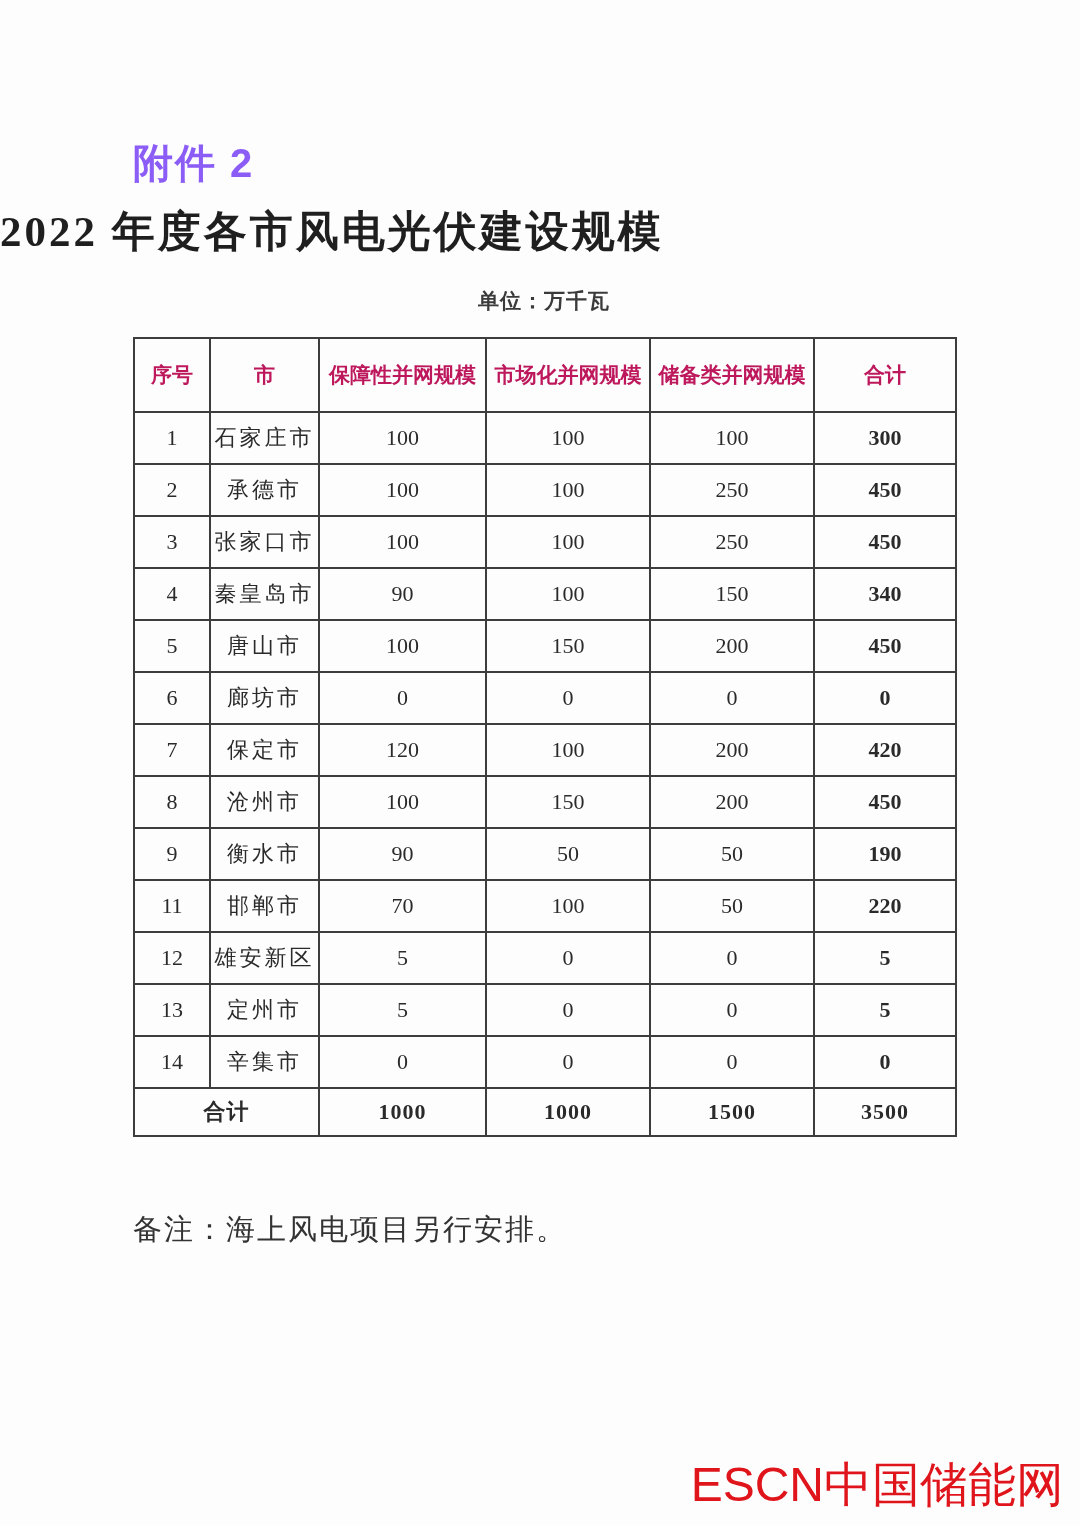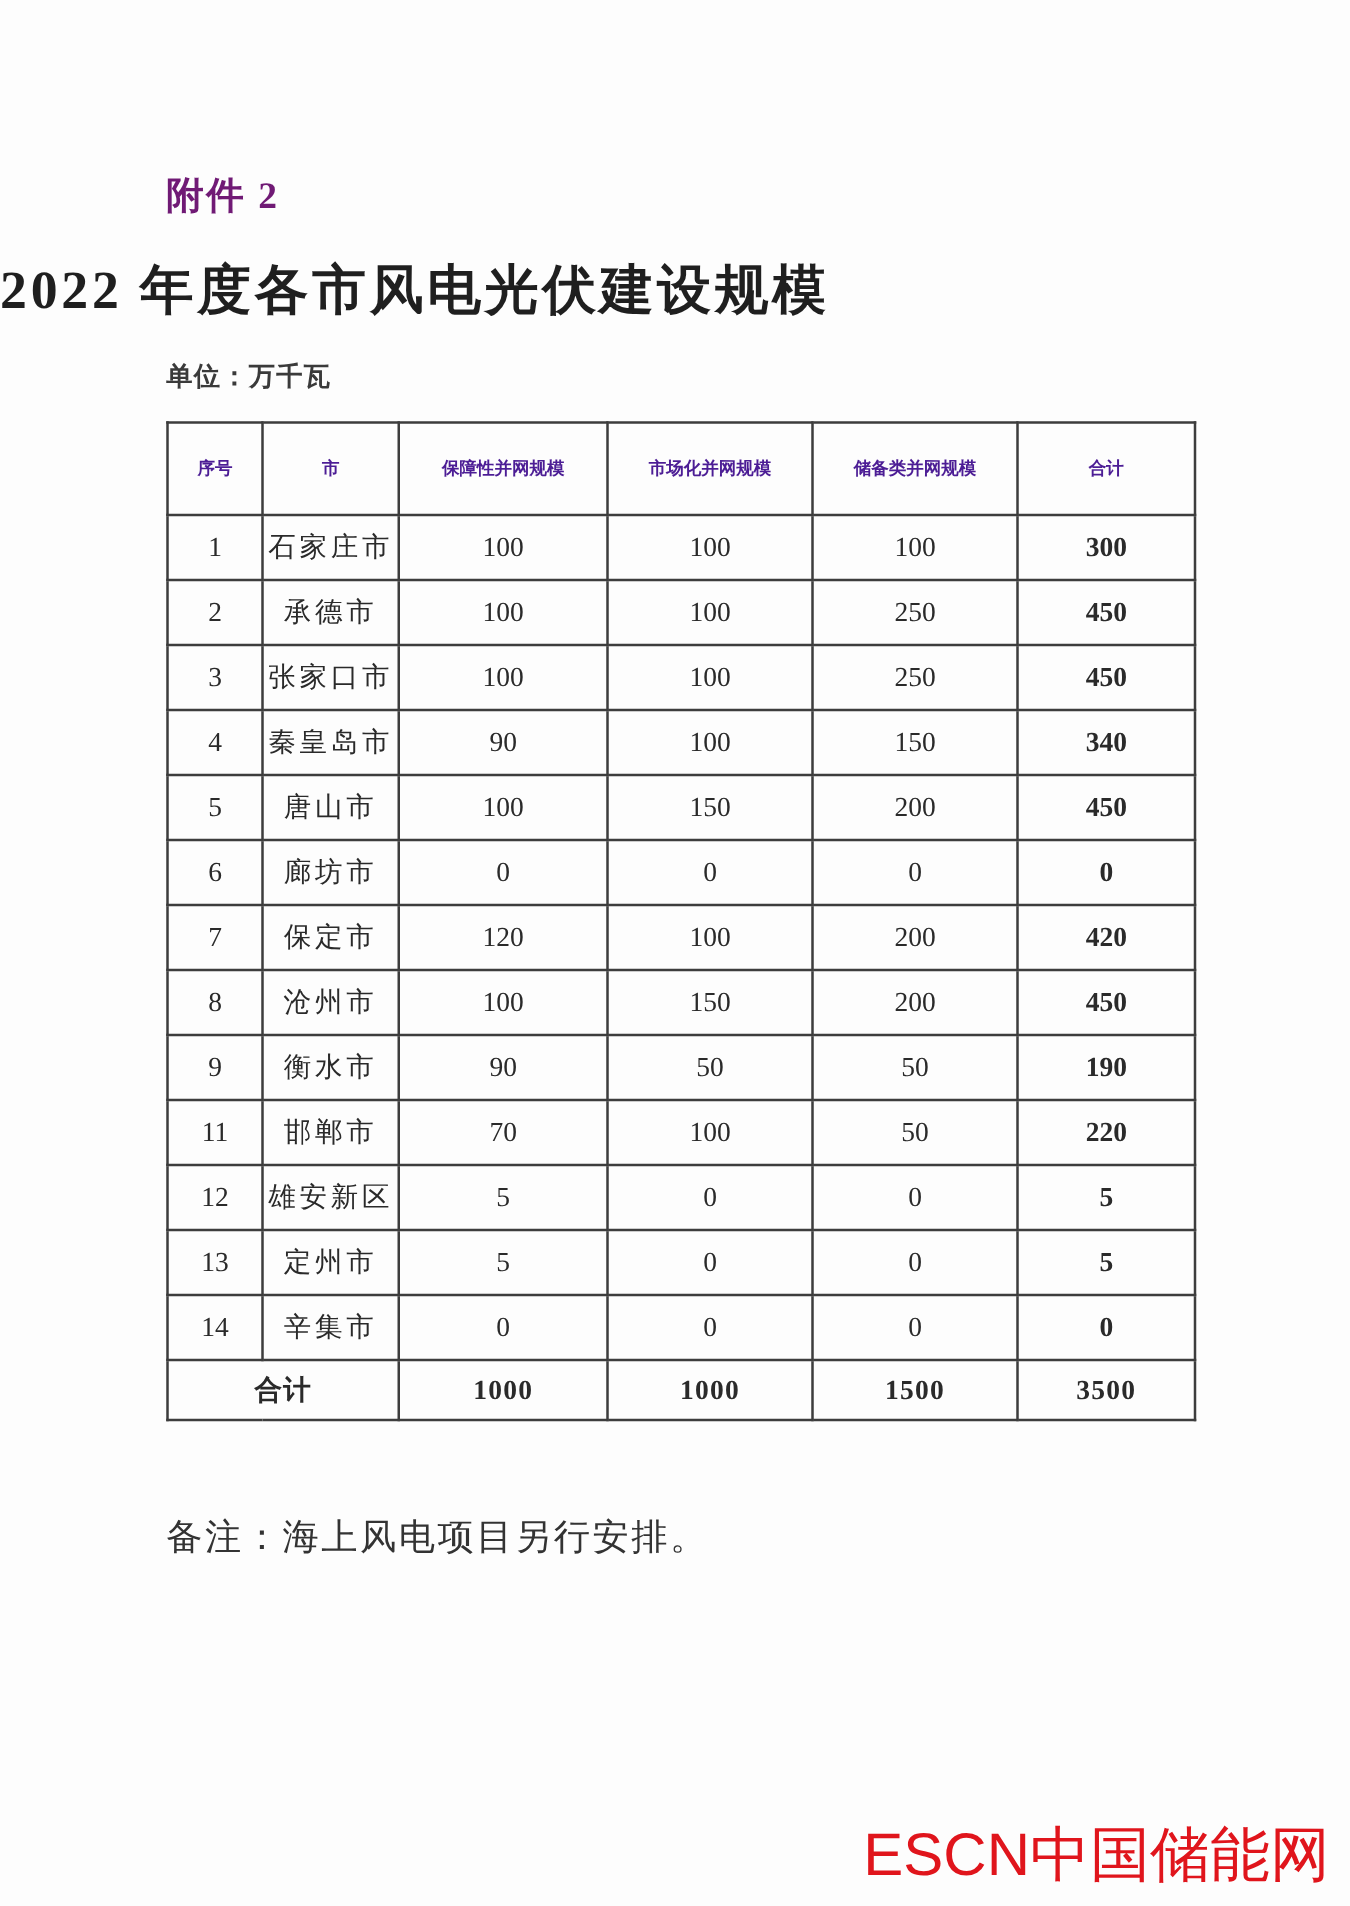--- a/index.html
+++ b/index.html
@@ -14,44 +14,44 @@
     height: 1525px;
     margin: 0 auto;
     background: #fdfdfd;
     color: #2b2b2b;
     overflow: hidden;
   }
   .attachment-label {
     position: absolute;
     left: 133px;
     top: 136px;
-    font-family: Liberation Serif, serif;
+    font-family: Liberation Sans, sans-serif;
     font-weight: 600;
-    font-size: 30px;
+    font-size: 40px;
     letter-spacing: 2px;
-    color: #701a75;
+    color: #8b5cf6;
   }
   .doc-title {
     position: absolute;
     left: 0;
     width: 100%;
     top: 203px;
     text-align: left;
     font-family: "Liberation Serif", "DejaVu Serif", serif;
     font-weight: bold;
     font-size: 43px;
     letter-spacing: 3px;
     color: #1f1f1f;
   }
   .unit-label {
     position: absolute;
     left: 133px;
     width: 822px;
     top: 287px;
-    text-align: left;
+    text-align: center;
     font-family: "Liberation Sans", "DejaVu Sans", sans-serif;
     font-weight: 700;
     font-size: 21px;
     letter-spacing: 1px;
     color: #3a3a3a;
   }
   table.scale-table {
     position: absolute;
     left: 133px;
     top: 337px;
@@ -64,22 +64,22 @@
     text-align: center;
     vertical-align: middle;
     padding: 0;
   }
   .scale-table thead tr { height: 74px; }
   .scale-table tbody tr { height: 52px; }
   .scale-table tfoot tr { height: 48px; }
   .scale-table th {
     font-family: "Liberation Sans", "DejaVu Sans", sans-serif;
     font-weight: 700;
-    font-size: 14px;
-    color: #4c1d95;
+    font-size: 21px;
+    color: #be185d;
   }
   .scale-table td {
     font-family: "Liberation Serif", "DejaVu Serif", serif;
     font-size: 22px;
     color: #2a2a2a;
   }
   .scale-table td.city-cell { letter-spacing: 3px; }
   .scale-table td:last-child { font-weight: bold; }
   .scale-table tfoot td { font-weight: bold; letter-spacing: 1px; }
   .note {

